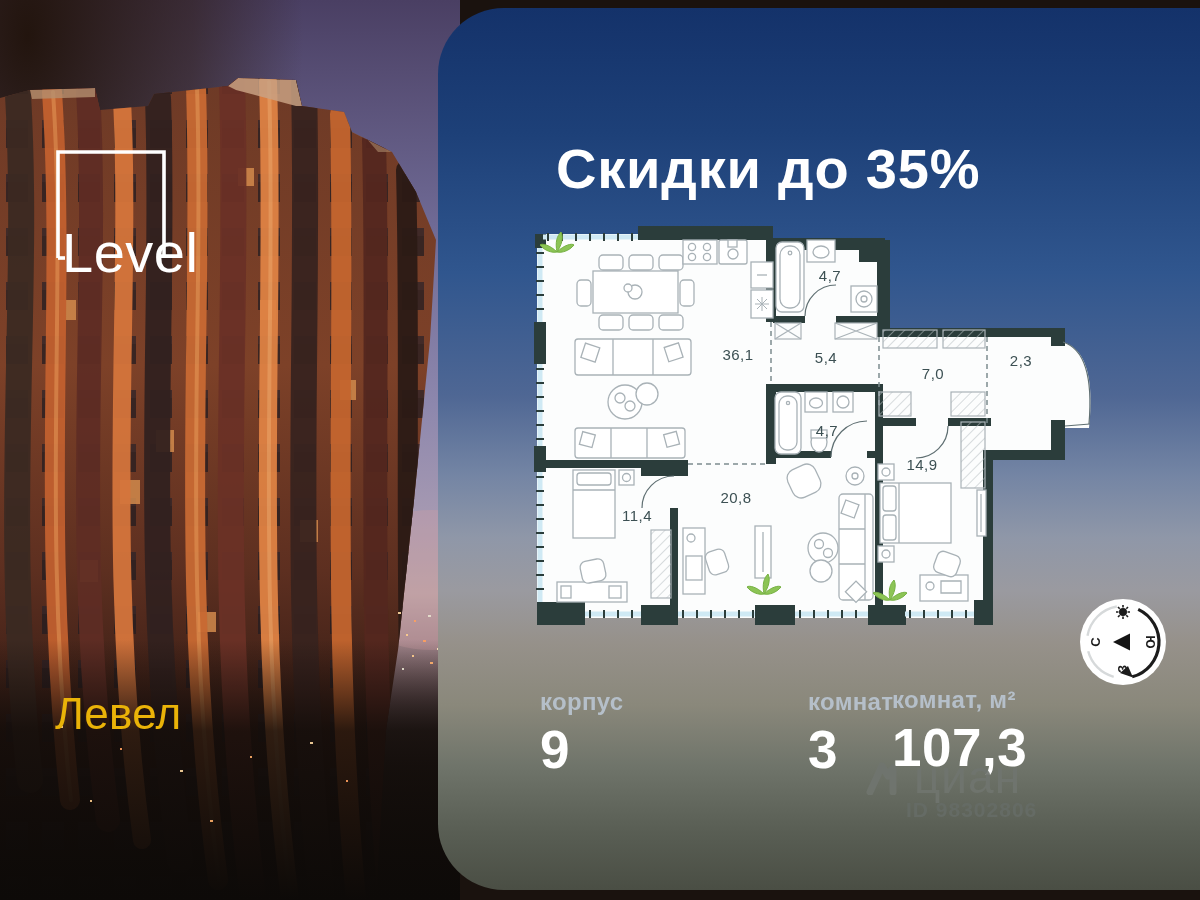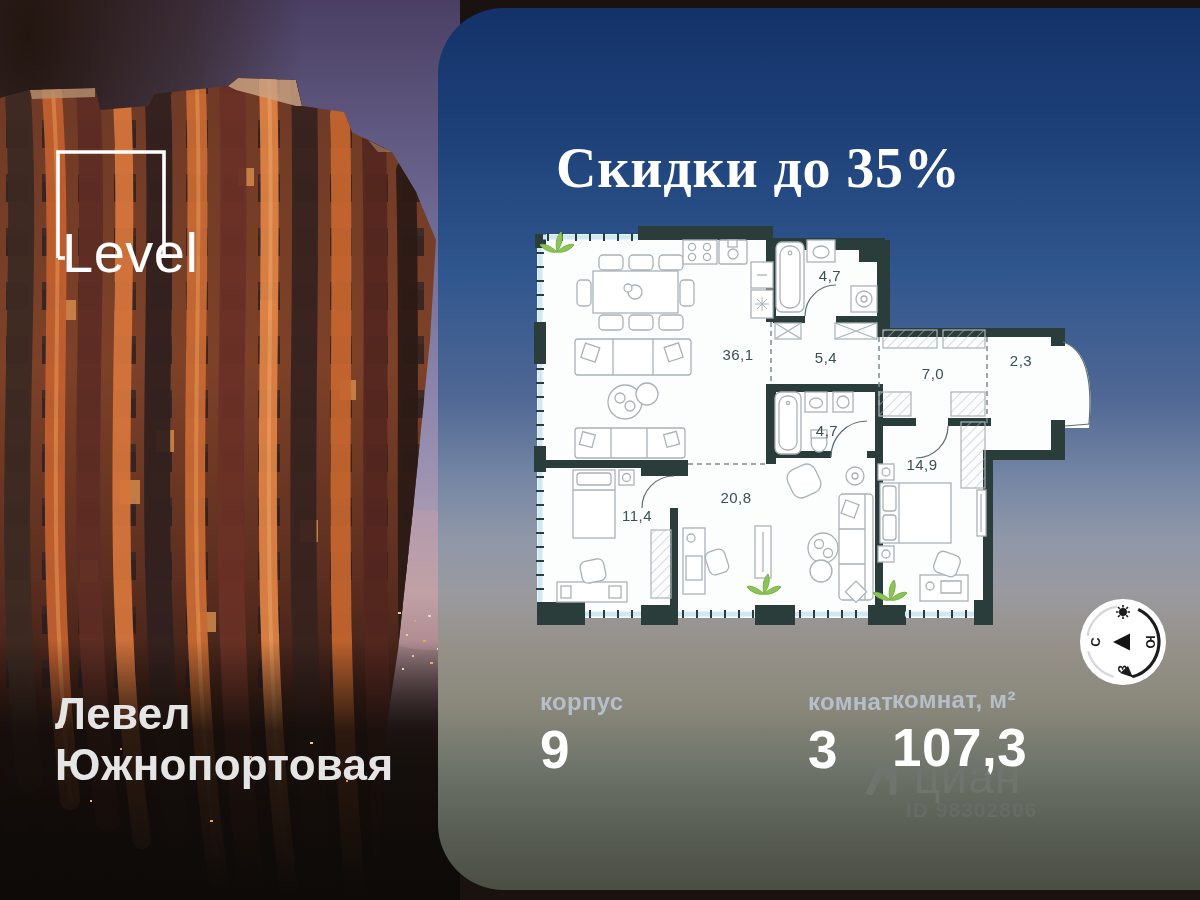--- a/index.html
+++ b/index.html
@@ -3,25 +3,25 @@
 <meta charset="utf-8">
 <style>
   html,body{margin:0;padding:0;background:#000;}
   .stage{position:relative;width:1200px;height:900px;overflow:hidden;
          font-family:"Liberation Sans",sans-serif;background:#1a120e;}
   .stage *{box-sizing:border-box;}
   .photo{position:absolute;left:0;top:0;width:460px;height:900px;}
   .logo{position:absolute;left:52px;top:146px;width:120px;height:120px;}
   .logo svg{position:absolute;left:0;top:0;}
   .logo-text{position:absolute;left:10px;top:74px;color:#fff;font-size:56px;font-weight:500;letter-spacing:.5px;}
-  .project-name{position:absolute;left:55px;top:688px;color:#e5e5e5;font-size:44px;line-height:1.16;font-weight:700;letter-spacing:.3px;}
+  .project-name{position:absolute;left:55px;top:688px;color:#eab308;font-size:44px;line-height:1.16;font-weight:400;letter-spacing:.3px;}
   .panel{position:absolute;left:438px;top:8px;right:0;bottom:10px;border-radius:66px 0 0 66px;
     background:linear-gradient(180deg,#14326a 0%,#1d4078 14%,#30568e 30%,#4f6794 44%,#7485a4 53%,
       #8f97a8 60%,#9a9aa0 66%,#96918a 72%,#8a887b 79%,#6f746a 86%,#5a5f55 93%,#4a4e44 100%);}
-  .headline{position:absolute;left:556px;top:136px;color:#fff;font-size:56px;font-weight:700;letter-spacing:.8px;font-family:Liberation Serif, serif;}
+  .headline{position:absolute;left:556px;top:136px;color:#fff;font-size:56px;font-weight:700;letter-spacing:.8px;}
   .plan{position:absolute;left:533px;top:226px;}
   .stat{position:absolute;font-weight:bold;}
   .stat-label{font-size:24px;color:#b5bfc9;letter-spacing:.3px;}
   .stat-value{font-size:53px;color:#fff;margin-top:3px;letter-spacing:.5px;}
   .s0{left:540px;top:688px}.s1{left:666px;top:688px}.s2{left:808px;top:688px}.s3{left:892px;top:686px}
   .compass{position:absolute;left:1077px;top:596px;}
   .watermark{position:absolute;left:866px;top:750px;display:flex;align-items:center;gap:10px;
     color:#70756f;opacity:.92;}
   .wm-text{font-size:46px;font-weight:500;letter-spacing:1px;}
   .listing-id{position:absolute;left:906px;top:798px;color:#666c66;opacity:.95;font-size:21px;font-weight:700;letter-spacing:1px;}
@@ -142,21 +142,20 @@
   <div class="logo">
     <svg width="120" height="120" viewBox="0 0 120 120">
       <path d="M6,112 L6,6 L112,6 L112,112" fill="none" stroke="#ffffff" stroke-width="3.6"></path>
       <path d="M6,112 L13,112" fill="none" stroke="#ffffff" stroke-width="3.6"></path>
     </svg>
     <div class="logo-text">Level</div>
   </div>
 
   <div class="project-name">
     <div>Левел</div>
-    <div>Южнопортовая</div>
   </div>
 
   <div class="panel"></div>
 
   <div class="headline">Скидки до 35%</div>
 
   <svg class="plan" width="565" height="402" viewBox="0 0 565 402">
     <defs>
       <pattern id="hb" width="7" height="7" patternTransform="rotate(45)" patternUnits="userSpaceOnUse">
         <line x1="0" y1="0" x2="0" y2="7" stroke="#b7bfc3" stroke-width="1.1"></line>

